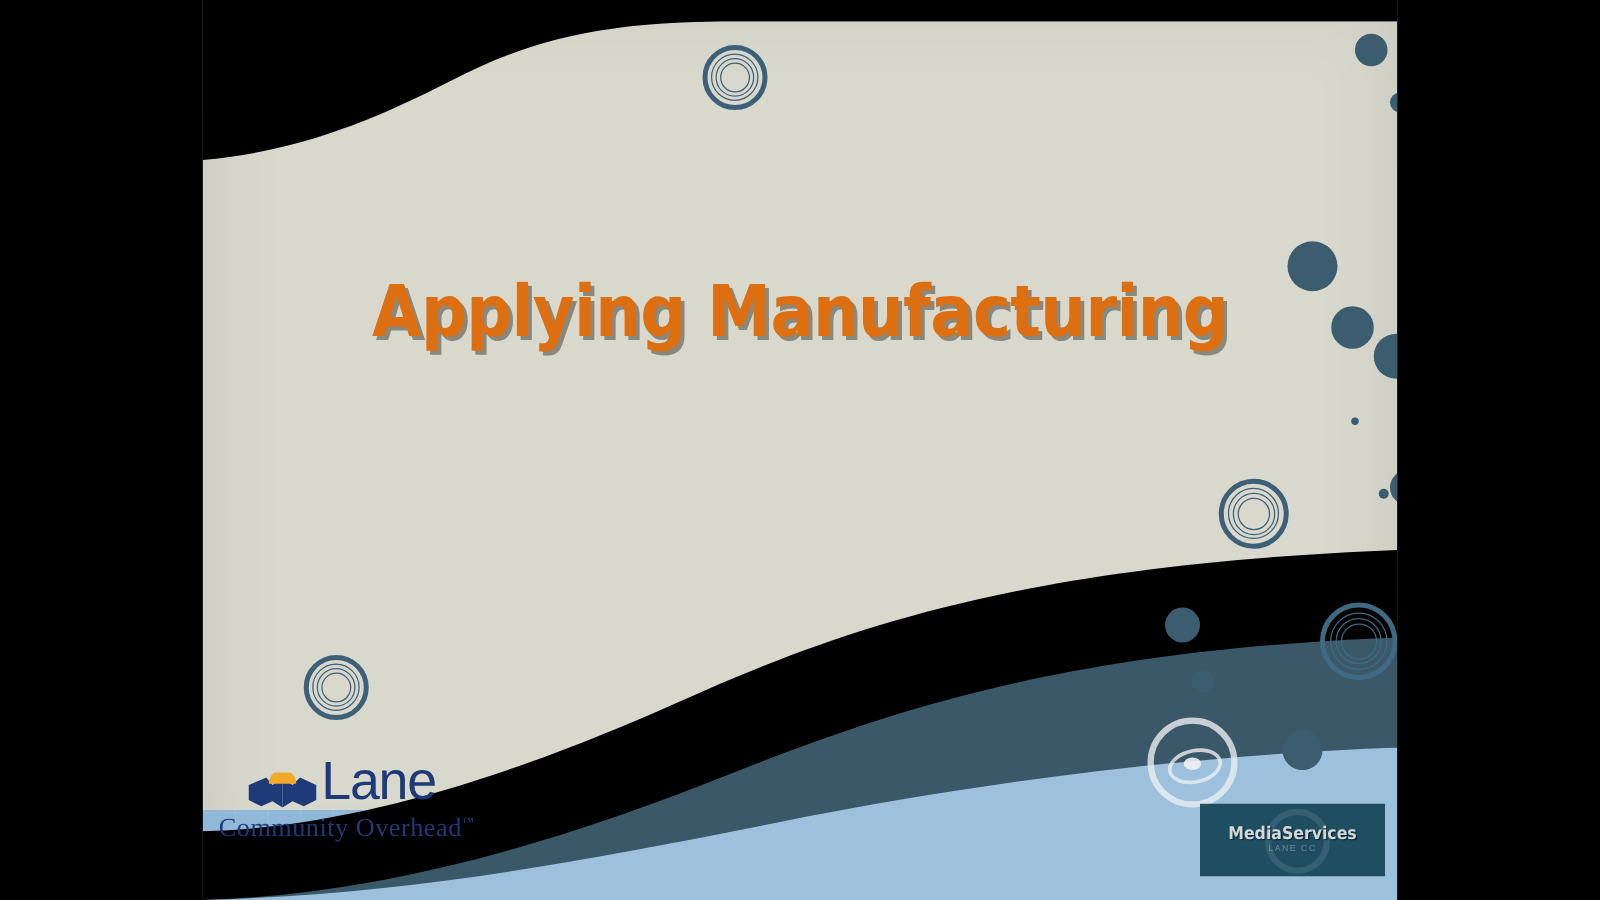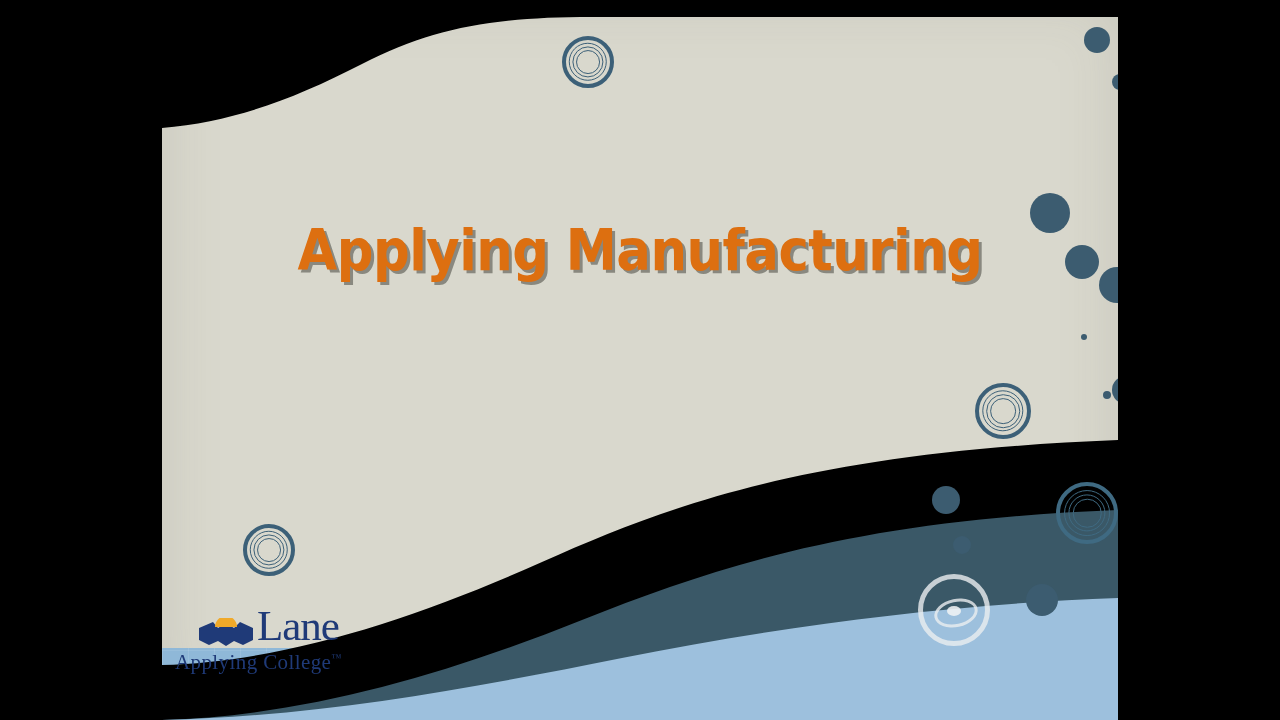--- a/index.html
+++ b/index.html
@@ -105,21 +105,21 @@
     font-family:"DejaVu Sans Condensed","Liberation Sans", sans-serif;
     font-weight:700; font-size:31px;
     text-shadow: 2px 2px 0 rgba(110,110,100,.7);
   }
   
   .logo{ position:absolute; left:13px; top:608px; width:230px; height:72px; }
   .logo-row{ position:relative; height:44px; }
   .logo-mark{ position:absolute; left:22px; top:10px; width:58px; height:30px; }
   .logo-word{
     position:absolute; left:82px; top:-4px;
-    font-family:Liberation Serif, serif;
+    font-family:Liberation Sans, sans-serif;
     font-size:43px; color:#1f3a78; letter-spacing:-1px; line-height:1;
   }
   .logo-sub{
     position:absolute; left:0; top:42px;
     font-family:"Liberation Serif","DejaVu Serif", serif;
     font-size:21px; color:#1f3a78; letter-spacing:.4px;
   }
   .logo-tm{ font-size:10px; vertical-align:super; }
   
   .ms-box{
@@ -231,22 +231,27 @@
       <div class="logo-row">
         <svg class="logo-mark" viewBox="0 0 58 30">
           <path d="M2 10 L16 4 L21 10 L29 5 L29 28 L21 23 L12 27 L2 22 Z" fill="#1f3a78"></path>
           <path d="M29 5 L37 10 L43 4 L56 10 L56 22 L46 27 L37 23 L29 28 Z" fill="#1f3a78"></path>
           <path d="M18 9 A11 11 0 0 1 40 9 Z" fill="#f0a929"></path>
           <path d="M29 0 L30.5 6 L29 6 Z M20 2 L24 7 L22.8 7.6 Z M38 2 L34 7 L35.2 7.6 Z" fill="#f0a929"></path>
         </svg>
         <div class="logo-word">Lane</div>
       </div>
       <div class="logo-sub">
-        <span>Applying College</span><span class="logo-tm">™</span>
+        <span>Community Overhead</span><span class="logo-tm">™</span>
       </div>
     </div>
 
+    <div class="ms-box">
+      <div class="ms-ring"></div>
+      <div class="ms-text">MediaServices</div>
+      <div class="ms-sub">LANE CC</div>
+    </div>
 
   </div>
 
   <div class="bar l"></div>
   <div class="bar r"></div>
 </div>
 
 </body></html>

